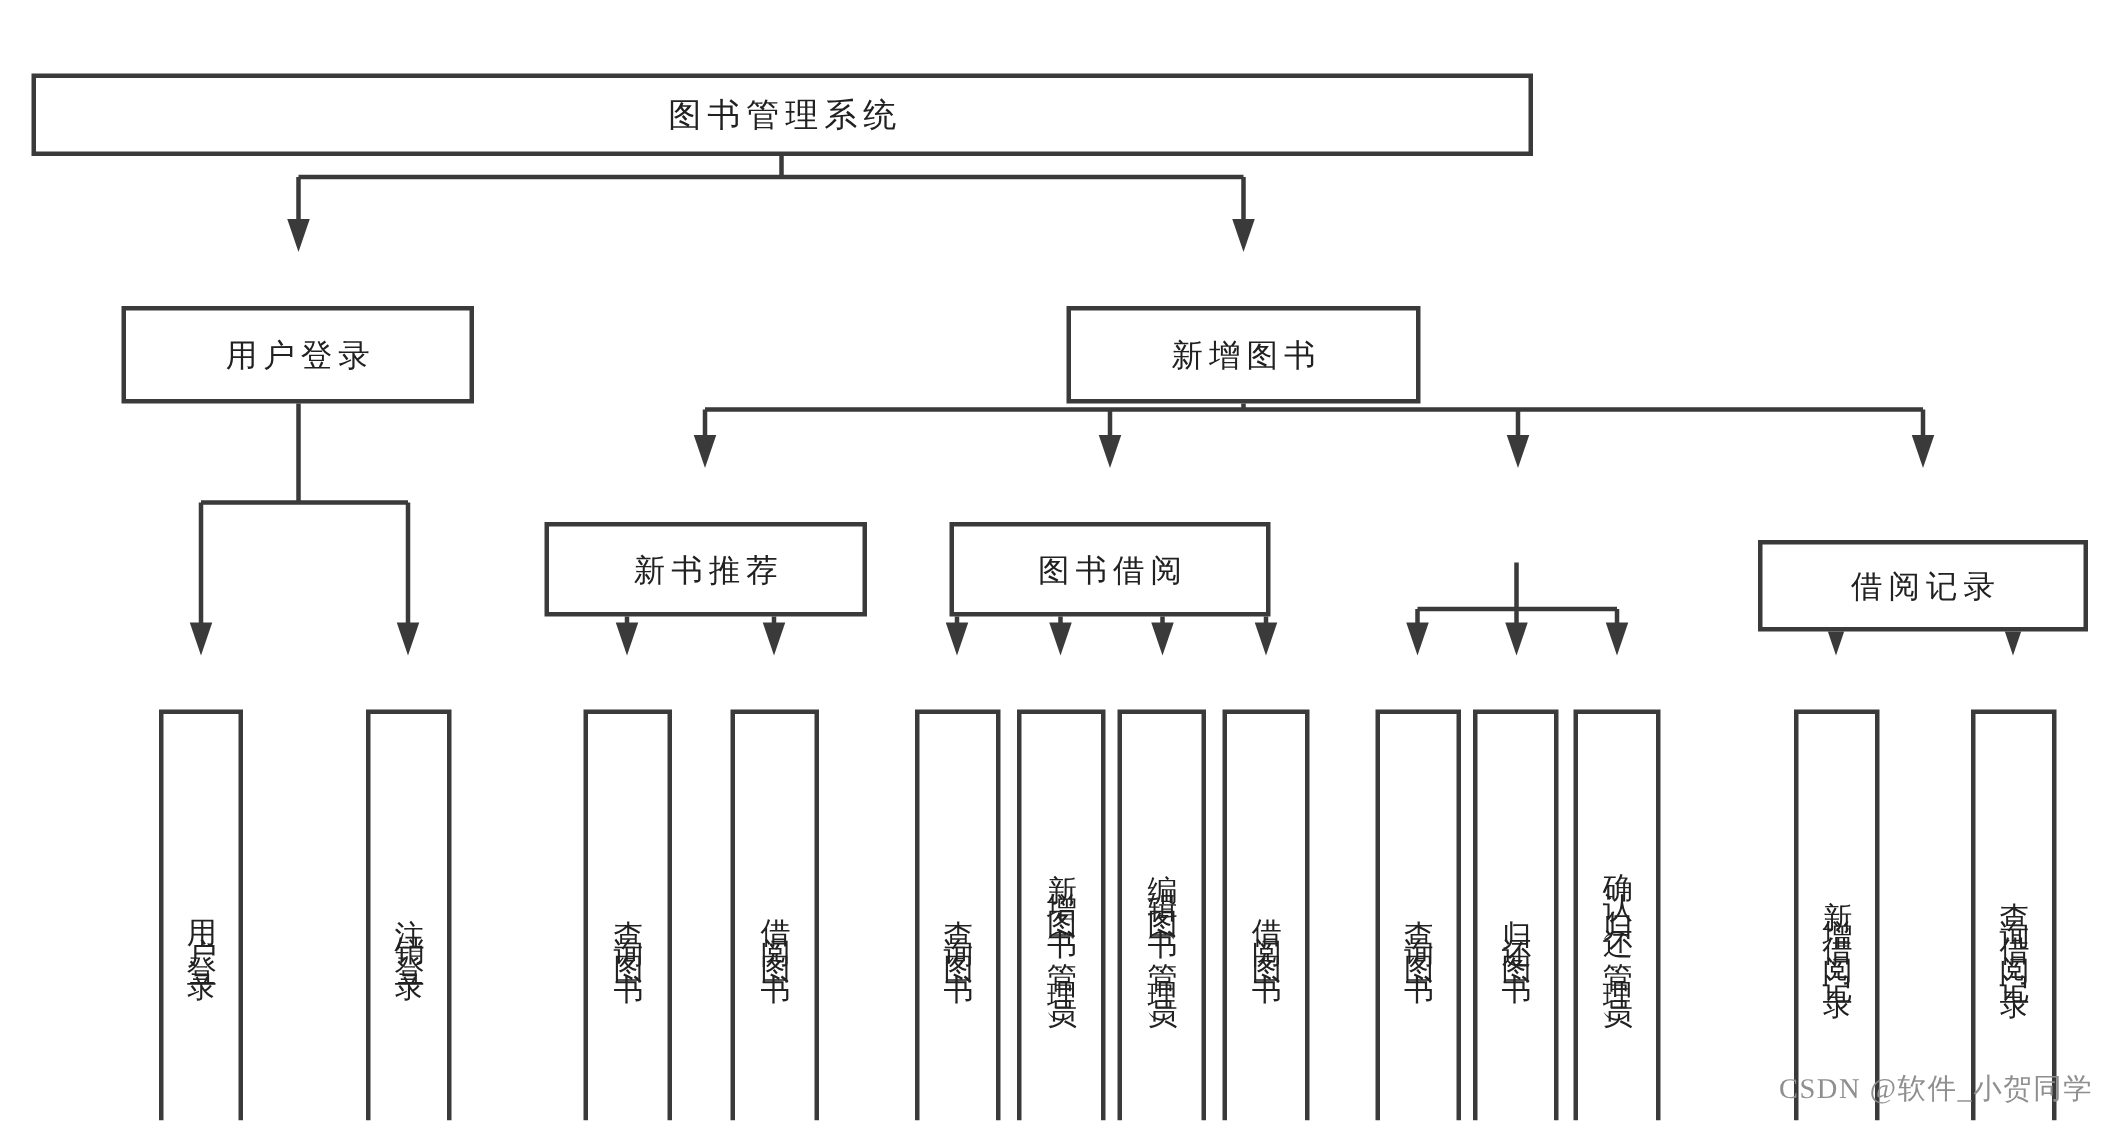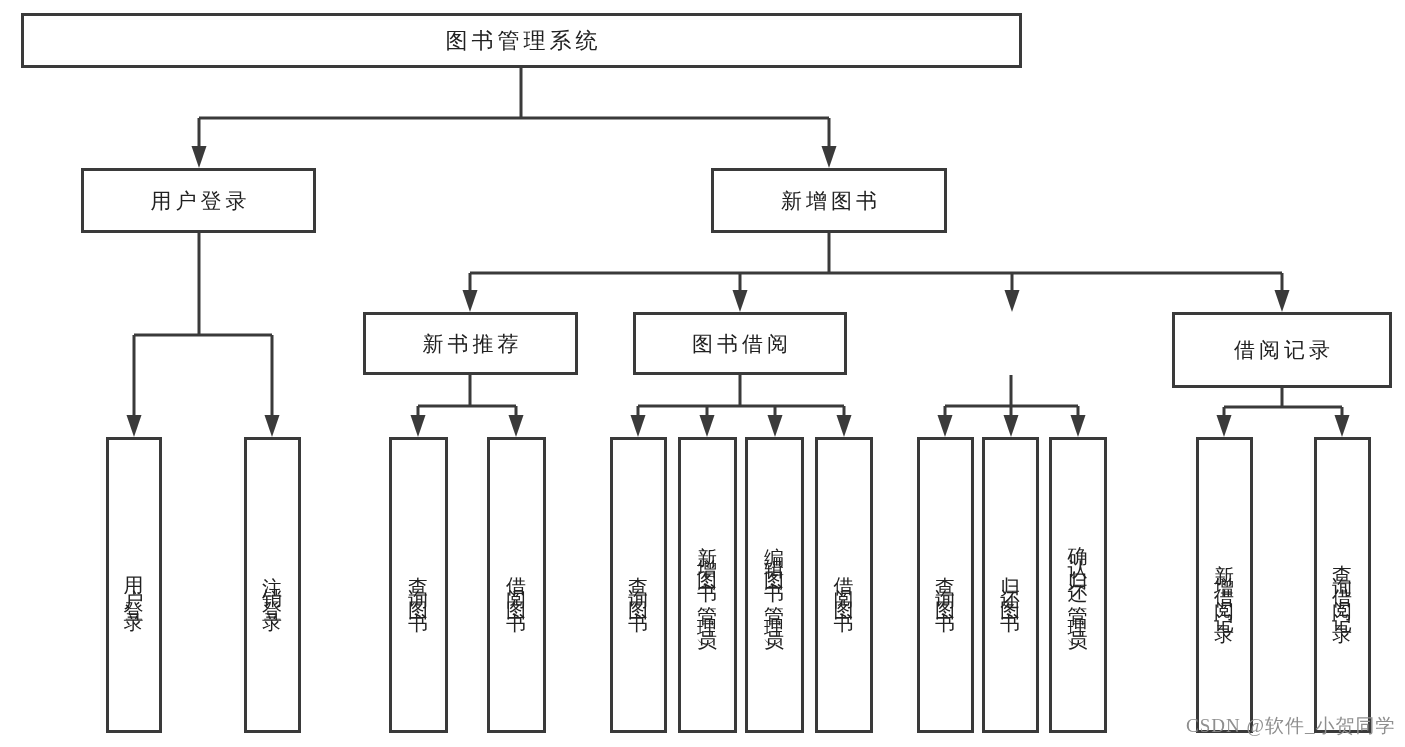--- a/index.html
+++ b/index.html
@@ -20,20 +20,21 @@
   svg.connectors{position:absolute;left:0;top:0;width:1405px;height:747px;}
   svg.connectors path{stroke:var(--line-color);stroke-width:3;fill:none;}
   svg.connectors polygon{fill:var(--line-color);stroke:none;}
   .box{
     position:absolute;
     box-sizing:border-box;
     border:3px solid var(--line-color);
     background:#fff;
     display:flex;align-items:center;justify-content:center;
     text-align:center;
+    margin-top:36px;
   }
   .box.h span{
     font-size:21px;
     letter-spacing:4px;
     white-space:nowrap;
     text-indent:4px; 
   }
   .box.root span{font-size:22px;}
   .box.v span{
     writing-mode:vertical-rl;
@@ -100,21 +101,21 @@
   <div class="box h" style="left:711px;top:168px;width:236px;height:65px">
     <span>新增图书</span>
   </div>
 
   <div class="box h" style="left:633px;top:312px;width:214px;height:63px">
     <span>图书借阅</span>
   </div>
   <div class="box h" style="left:363px;top:312px;width:215px;height:63px">
     <span>新书推荐</span>
   </div>
-  <div class="box h" style="left:1172px;top:312px;width:220px;height:76px">
+  <div class="box h" style="left:1172px;top:324px;width:220px;height:61px">
     <span>借阅记录</span>
   </div>
 
   <div class="box v" style="left:106px;top:437px;width:56px;height:296px">
     <span>用户登录</span>
   </div>
   <div class="box v" style="left:244px;top:437px;width:57px;height:296px">
     <span>注销登录</span>
   </div>
   <div class="box v" style="left:389px;top:437px;width:59px;height:296px">

